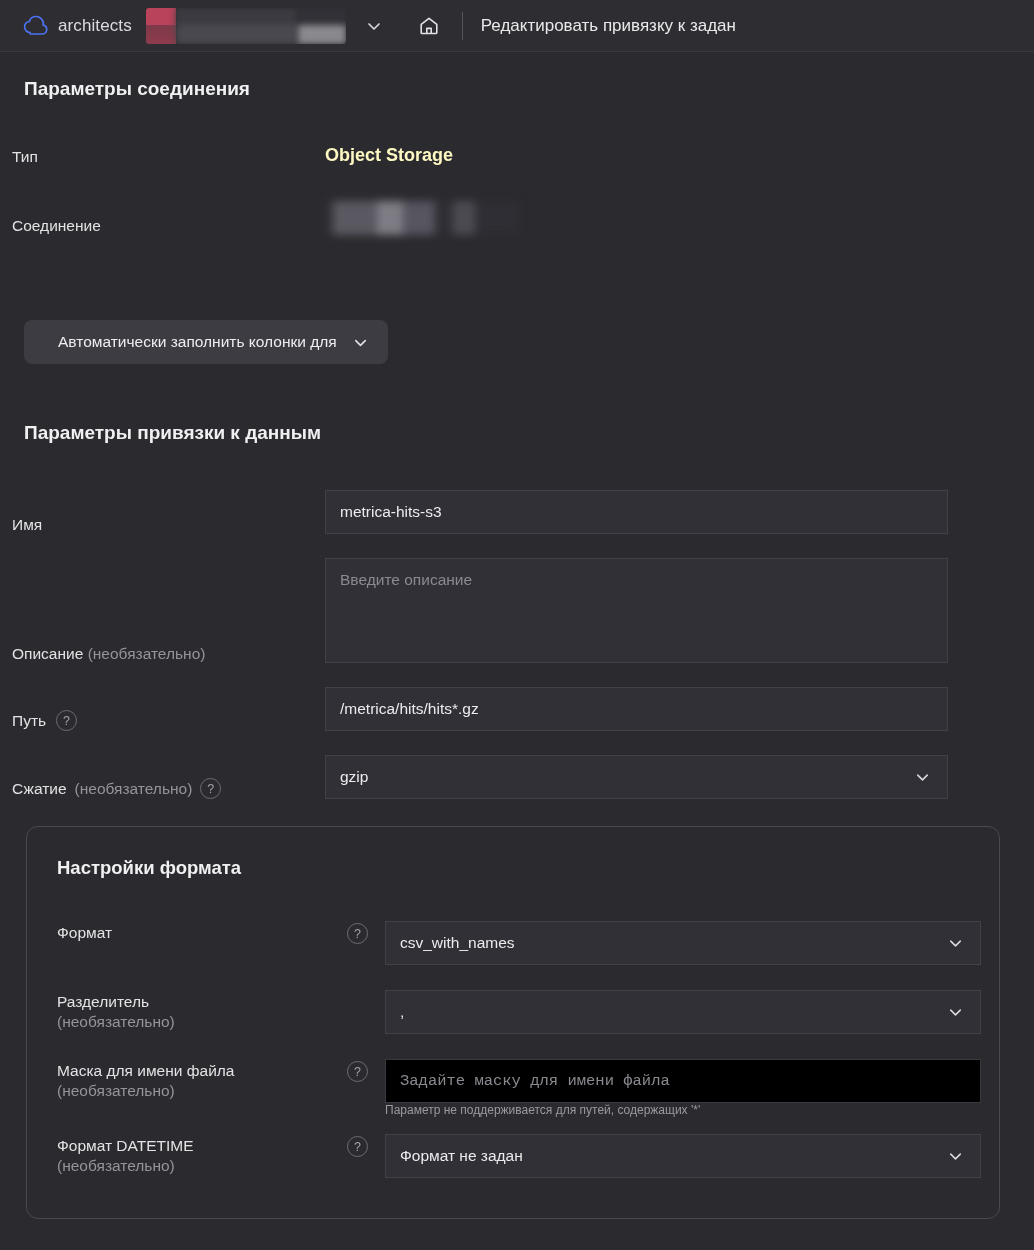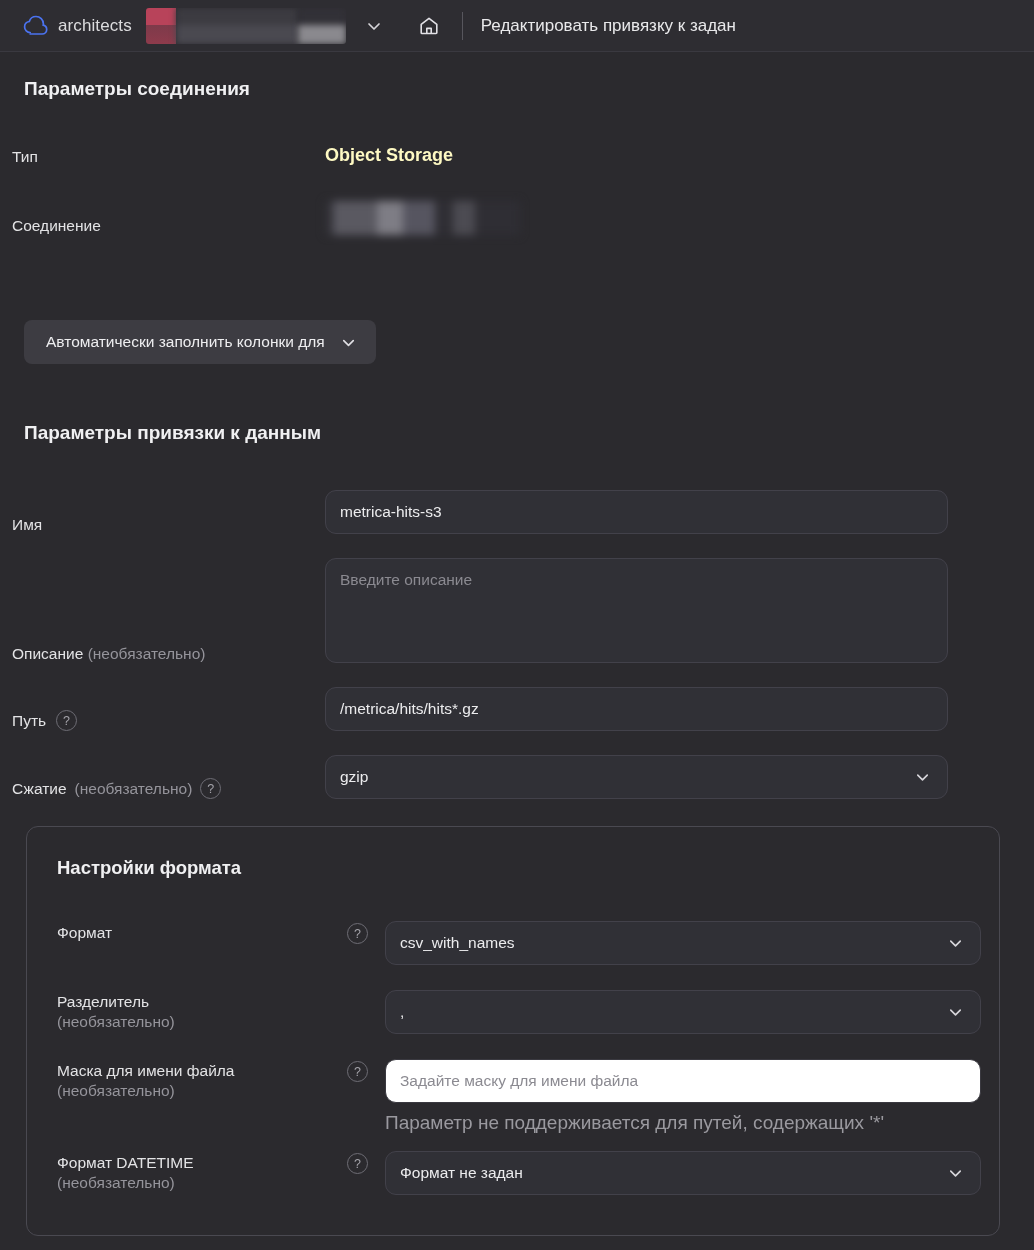--- a/index.html
+++ b/index.html
@@ -143,67 +143,67 @@
     width: 16px; height: 16px;
   }
 
   
   .autofill-btn {
     margin-left: 24px;
     height: 44px;
     display: inline-flex;
     align-items: center;
     gap: 14px;
-    padding: 0 18px 0 22px;
+    padding: 0 18px 0 34px;
     background: #3d3c42;
     border: none;
     border-radius: 8px;
     color: #eeeef0;
     font-size: 15.5px;
     font-family: "Liberation Sans", sans-serif;
     cursor: pointer;
   }
 
   
   .field {
     background: #303036;
     border: 1px solid #42414a;
-    border-radius: 11px;
+    border-radius: 0;
     color: #ececee;
     font-size: 15.5px;
     font-family: "Liberation Sans", sans-serif;
     padding: 0 14px;
     outline: none;
     width: 100%;
     height: 44px;
     display: flex;
     align-items: center;
   }
   .field.placeholder { color: #8b8a91; }
   .field.disabled {
-    background: #ffffff;
+    background: #000000;
     border-color: #3a3940;
     color: #8b8a91;
+    font-family: Liberation Mono, monospace;
   }
   .field-w-outer { width: 623px; flex: none; position: relative; }
   .field-textarea {
     height: 105px;
     align-items: flex-start;
     padding-top: 12px;
   }
   .select-chev {
     position: absolute;
     right: 16px; top: 50%;
     transform: translateY(-50%);
     pointer-events: none;
   }
   .hint {
-    font-size: 19px;
+    font-size: 12px;
     color: #9a999f;
-    padding-top: 9px;
   }
 
   
   .help {
     width: 21px; height: 21px;
     border: 1px solid #6e6d75;
     border-radius: 50%;
     color: #a4a3aa;
     font-size: 12.5px;
     display: inline-flex;

